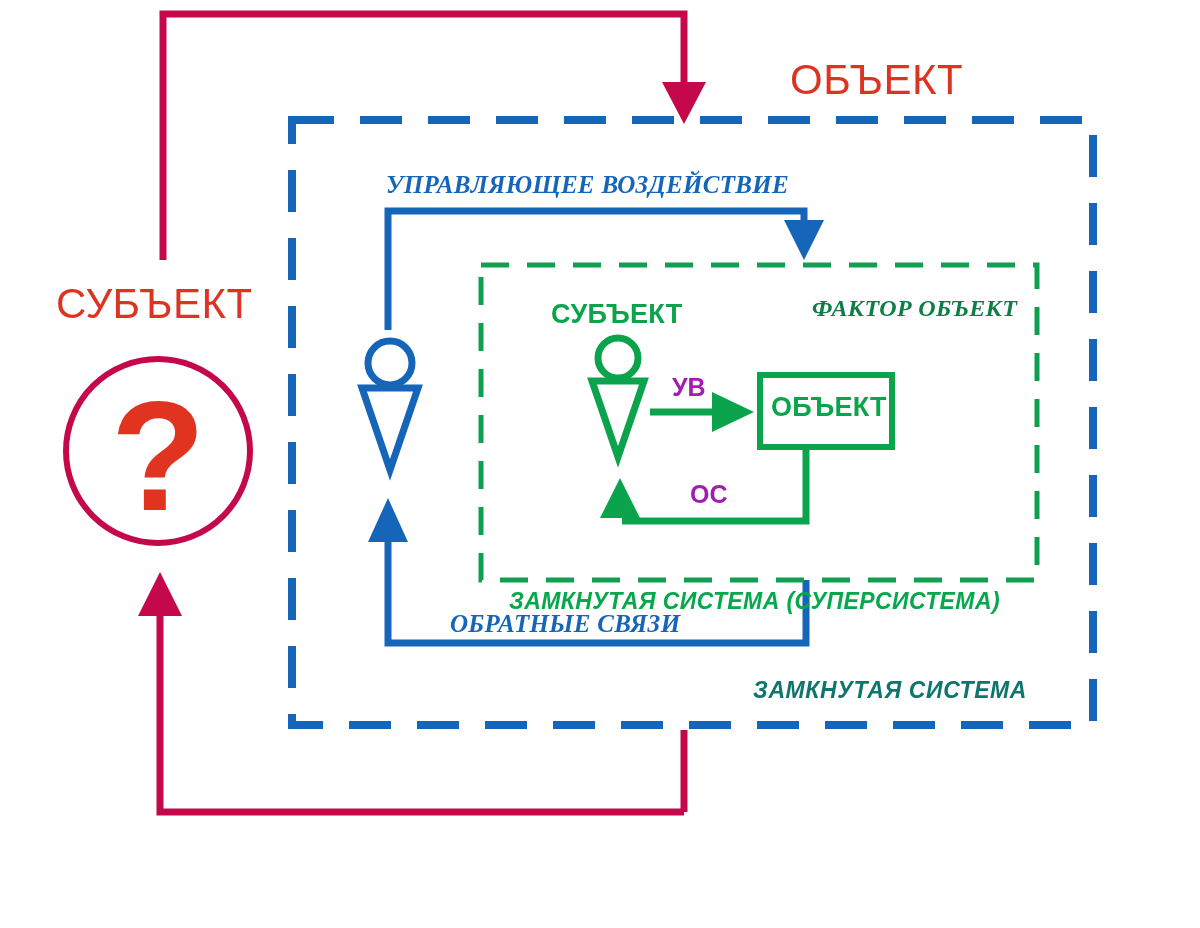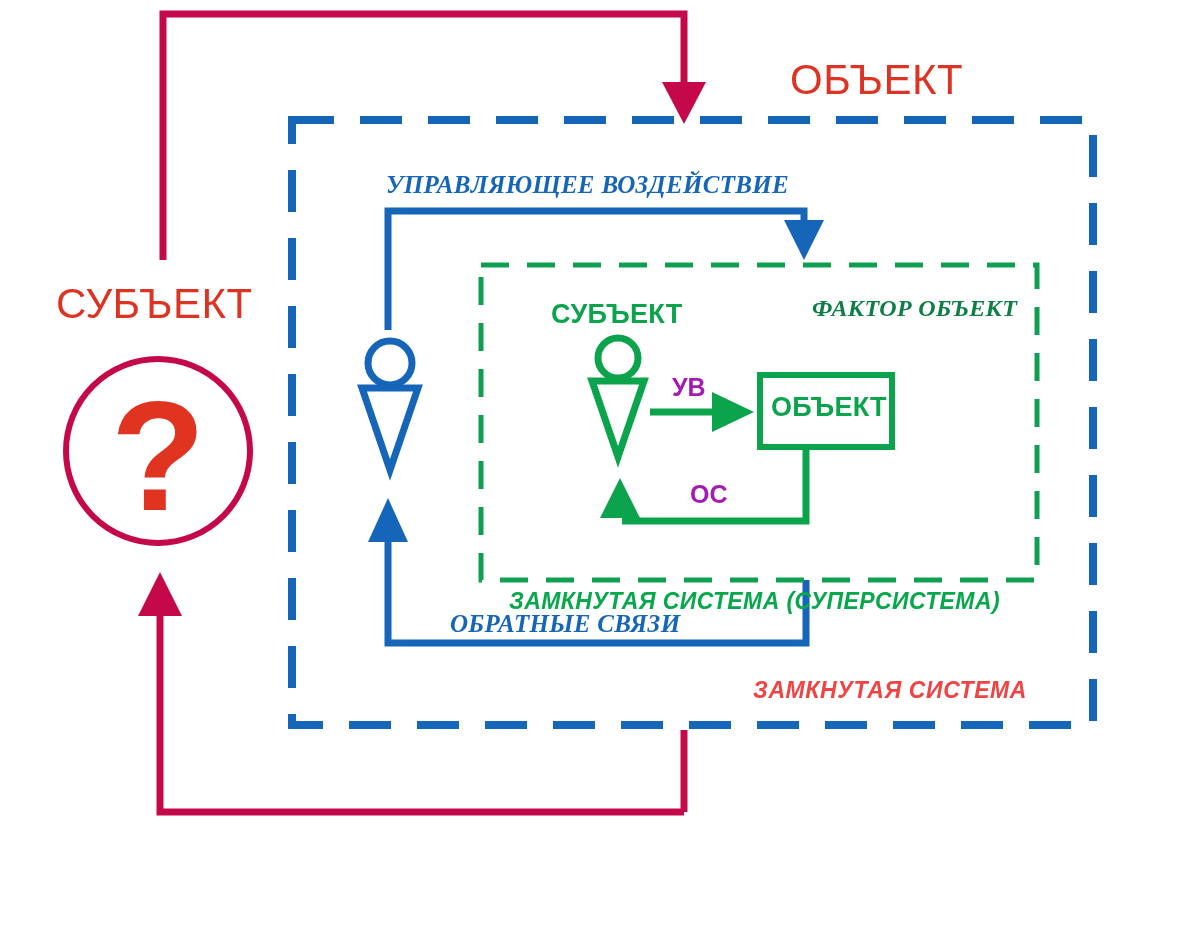--- a/index.html
+++ b/index.html
@@ -65,21 +65,21 @@
     color: #1565B8;
     letter-spacing: 0.3px;
   }
   .lbl-closed-blue {
     left: 753px;
     top: 679px;
     font-family: "Liberation Sans", sans-serif;
     font-style: italic;
     font-weight: bold;
     font-size: 23px;
-    color: #ef4444;
+    color: #0f766e;
     letter-spacing: 0.6px;
   }
   
   .lbl-subject-green {
     left: 551px;
     top: 301px;
     font-size: 27px;
     font-weight: bold;
     color: #0BA34B;
     letter-spacing: 0.3px;

